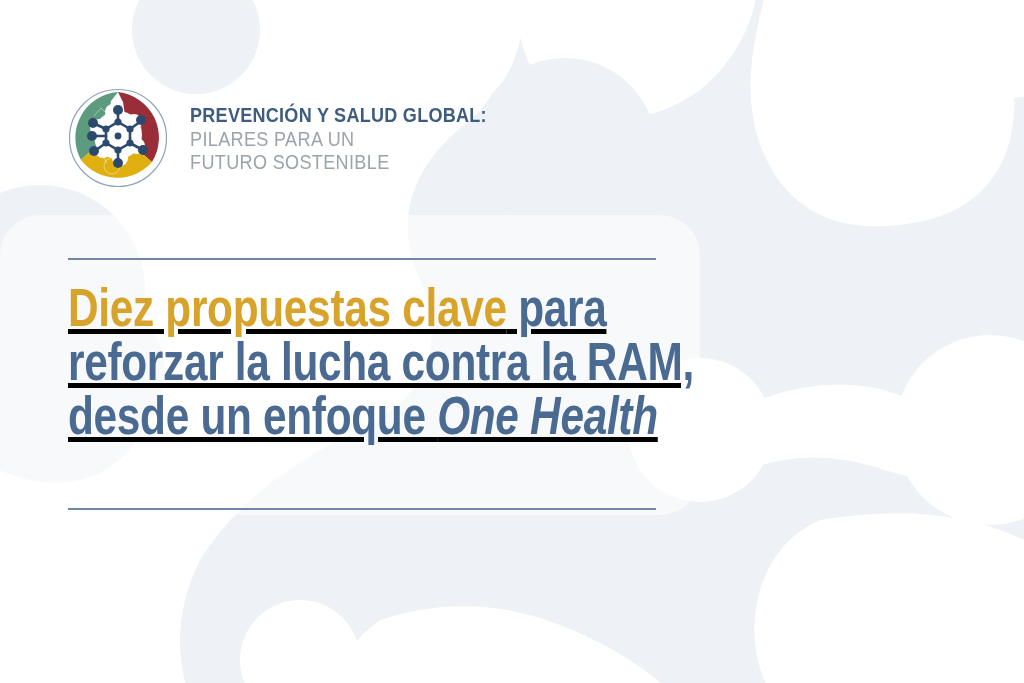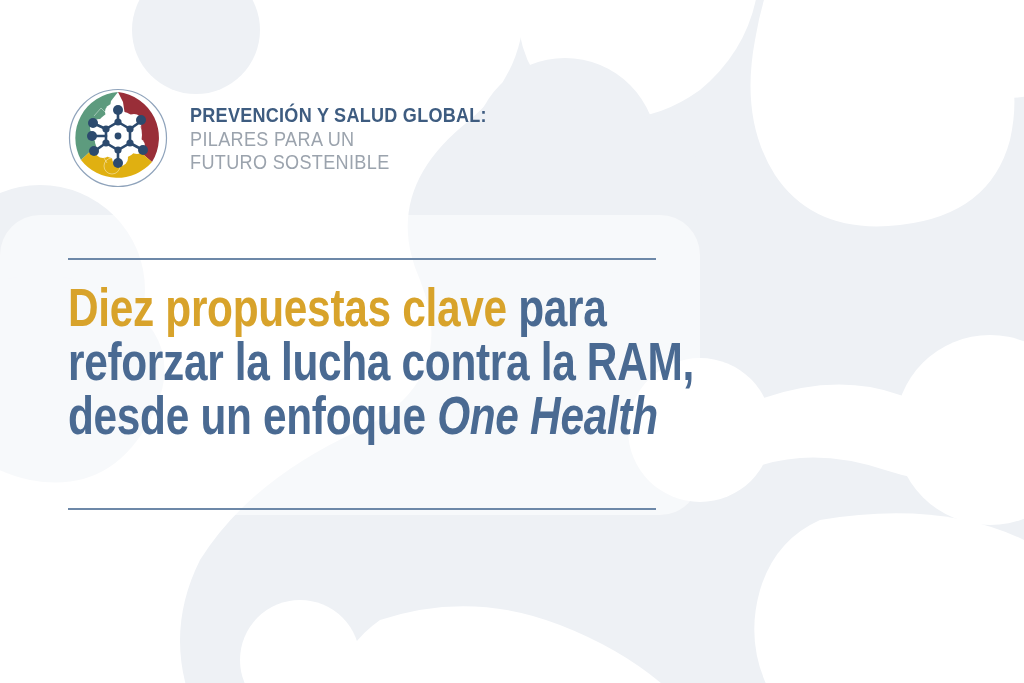--- a/index.html
+++ b/index.html
@@ -88,20 +88,21 @@
   #rule-top    { top: 258px; }
   #rule-bottom { top: 508px; }
 
   
   #headline {
     position: absolute;
     left: 68px;
     top: 282px;
     z-index: 5;
     width: 900px;
+    text-decoration: underline;
   }
 
   .headline-line {
     font-family: "Liberation Sans Narrow", "Liberation Sans", sans-serif;
     font-weight: bold;
     font-size: 53px;
     line-height: 0.985;
     letter-spacing: -0.4px;
     color: #4a6a92;
     white-space: nowrap;

